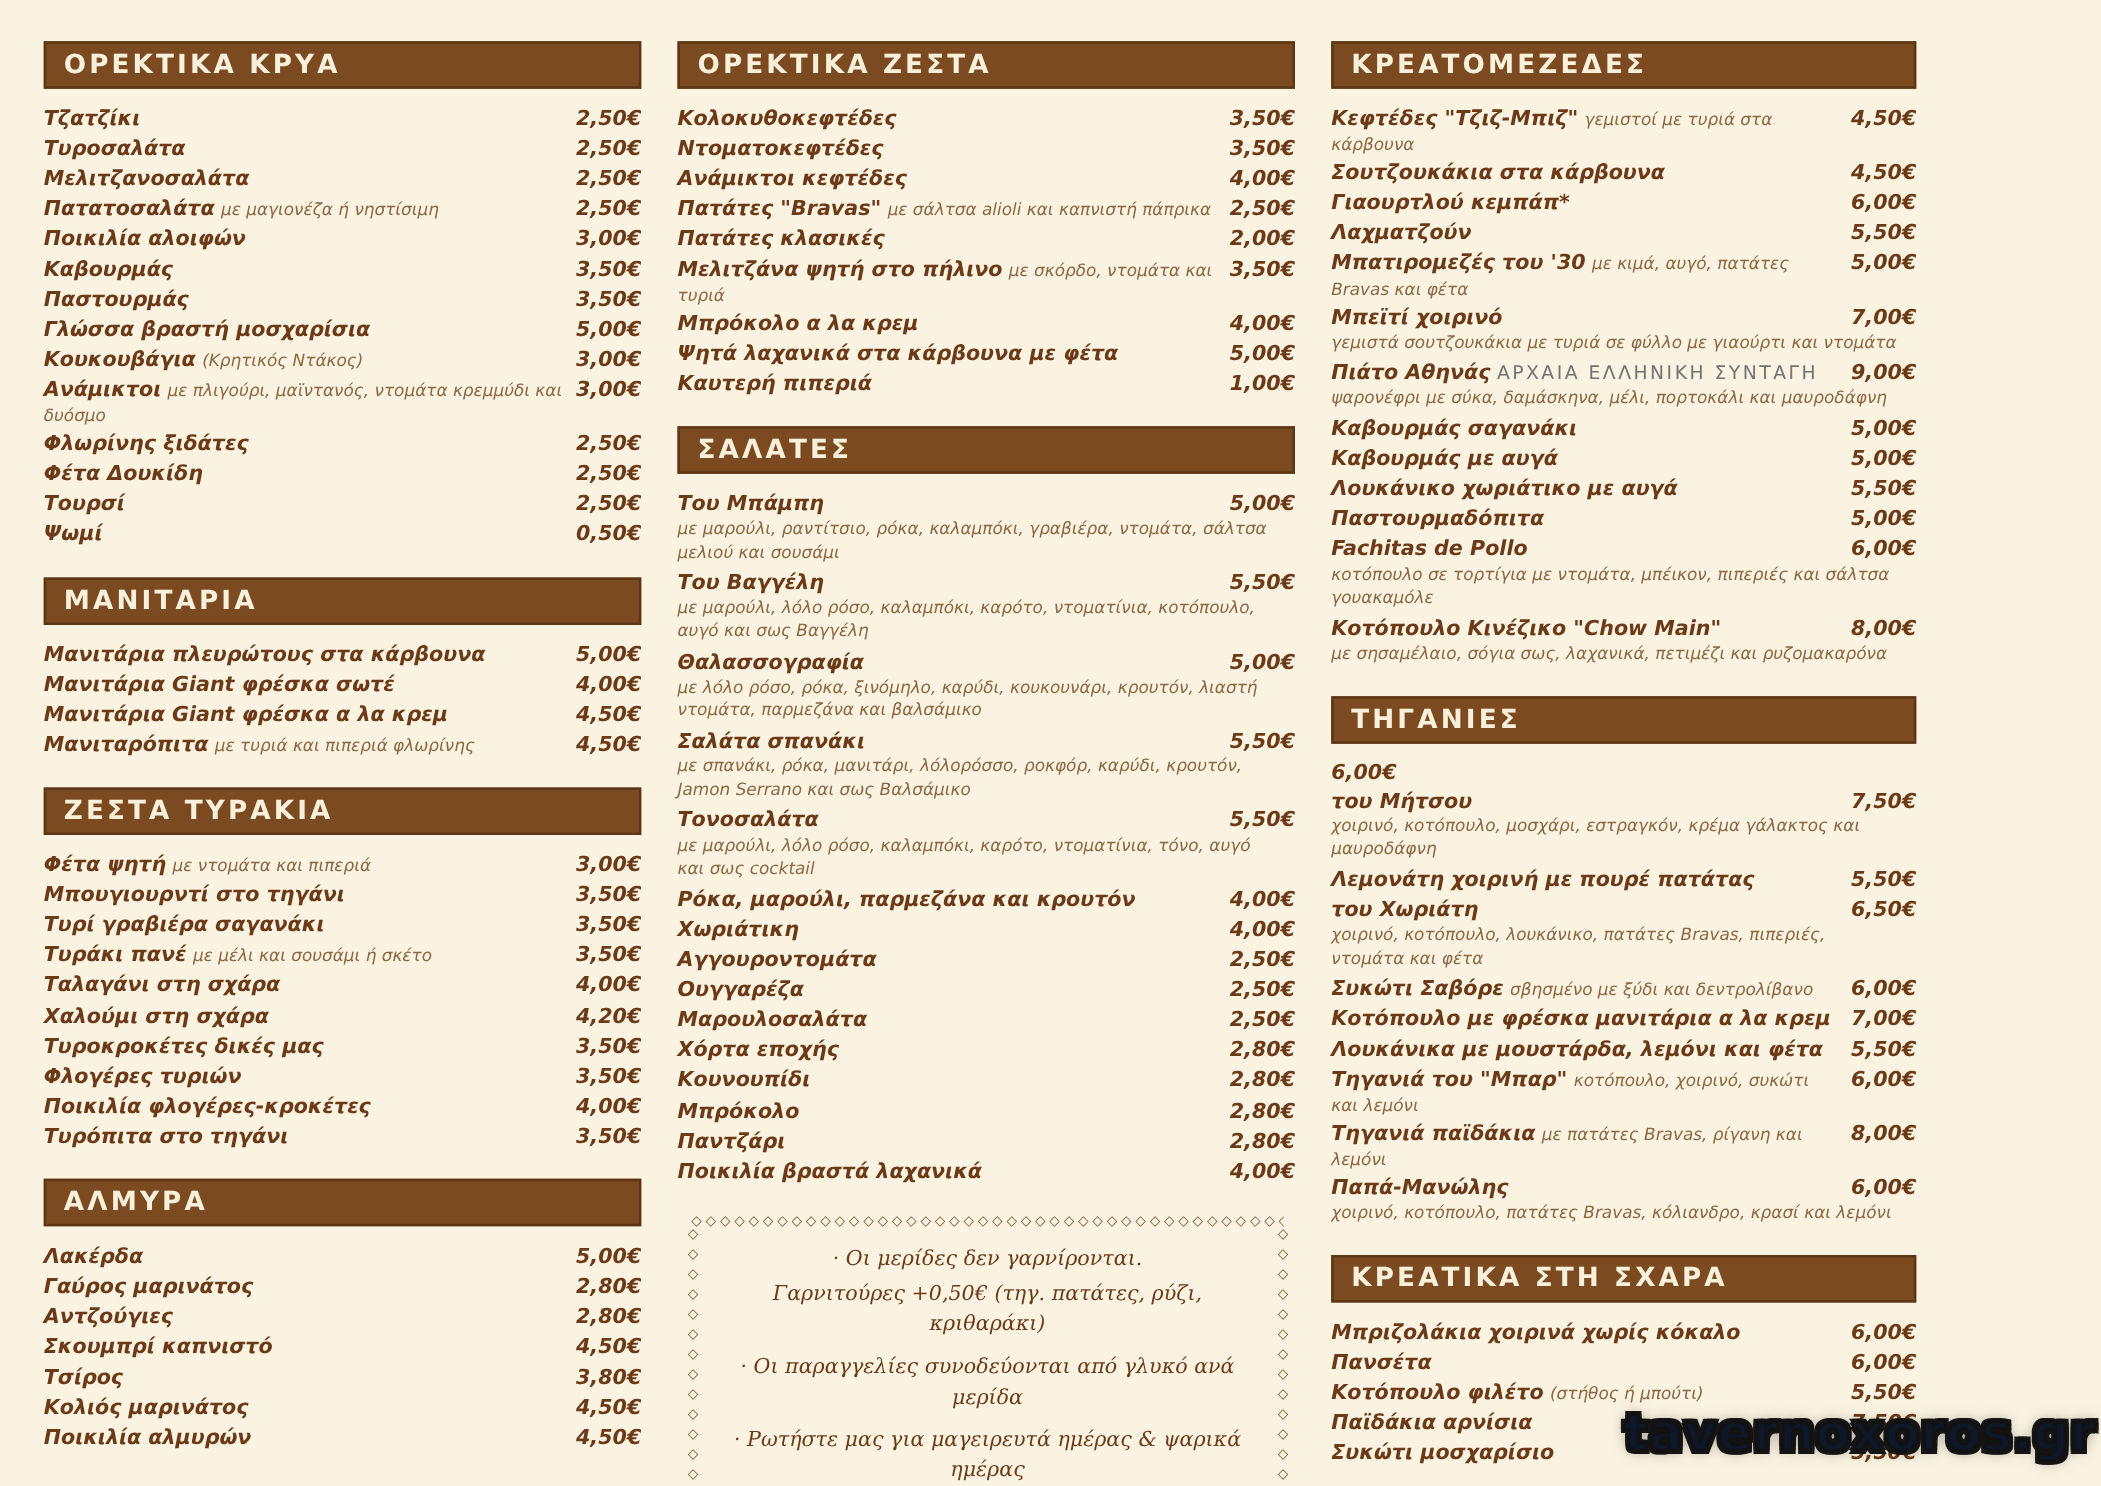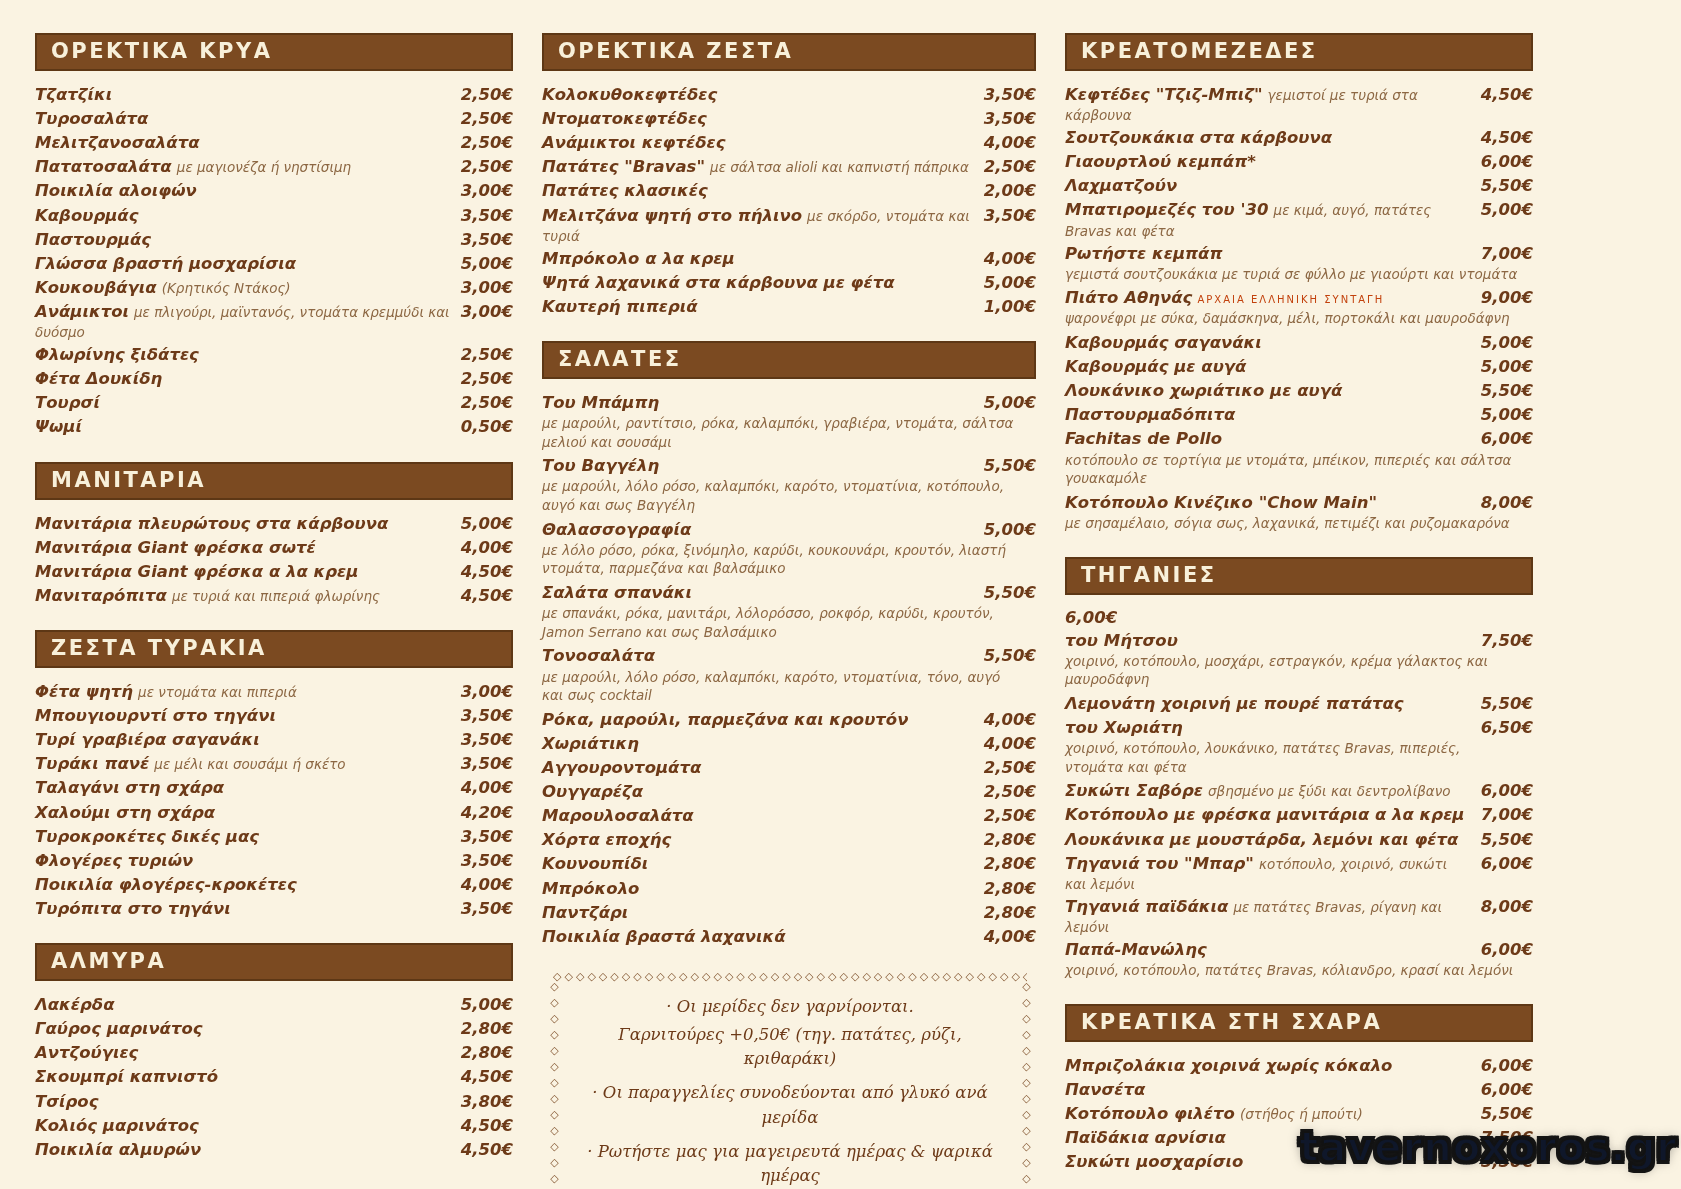--- a/index.html
+++ b/index.html
@@ -34,21 +34,21 @@
   .menu-item { margin-bottom:3px; }
   .line { display:flex; align-items:baseline; }
   .nm { flex:1 1 auto; padding-right:10px; }
   .name {
     color:#6d3a18; font-style:italic; font-weight:bold; font-size:16.5px;
     line-height:1.28;
   }
   .inline-desc {
     color:#8c6743; font-style:italic; font-weight:normal; font-size:13.5px;
   }
-  .inline-desc.caps { letter-spacing:2px; font-size:10px; font-style:normal; color:#c2410c; }
+  .inline-desc.caps { letter-spacing:2px; font-size:15px; font-style:normal; color:#737373; }
   .price {
     color:#6d3a18; font-style:italic; font-weight:bold; font-size:16.5px;
     white-space:nowrap;
   }
   .below-desc {
     color:#8c6743; font-style:italic; font-size:13.5px; line-height:1.38;
     margin:1px 0 4px 0; padding-right:14px;
   }
 
   .notes-box {
@@ -660,21 +660,21 @@
   <div class="menu-item">
     <div class="line">
       <span class="nm"><span class="name">Μπατιρομεζές του '30</span> <span class="inline-desc">με κιμά, αυγό, πατάτες Bravas και φέτα</span></span>
       <span class="price">5,00€</span>
     </div>
 
   </div>
 
   <div class="menu-item">
     <div class="line">
-      <span class="nm"><span class="name">Ρωτήστε κεμπάπ</span> </span>
+      <span class="nm"><span class="name">Μπεϊτί χοιρινό</span> </span>
       <span class="price">7,00€</span>
     </div>
     <div class="below-desc">γεμιστά σουτζουκάκια με τυριά σε φύλλο με γιαούρτι και ντομάτα</div>
   </div>
 
   <div class="menu-item">
     <div class="line">
       <span class="nm"><span class="name">Πιάτο Αθηνάς</span> <span class="inline-desc caps">ΑΡΧΑΙΑ ΕΛΛΗΝΙΚΗ ΣΥΝΤΑΓΗ</span></span>
       <span class="price">9,00€</span>
     </div>

